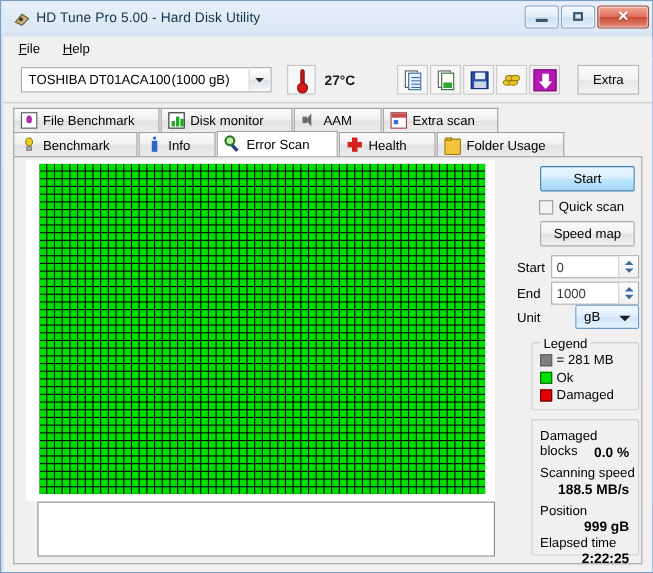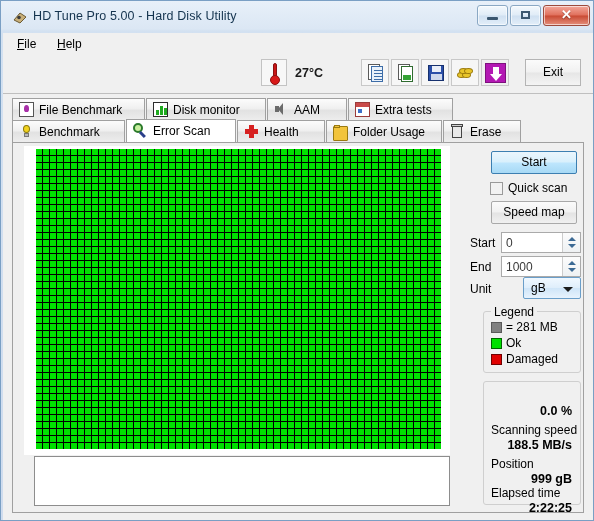--- a/index.html
+++ b/index.html
@@ -578,20 +578,25 @@
         </div>
       </div>
     </div>
 
     <div class="menubar">
       <div class="menu-item" style="left:8px;"><u>F</u><span>ile</span></div>
       <div class="menu-item" style="left:48px;"><u>H</u><span>elp</span></div>
     </div>
 
     <div class="toolbar">
+      <div class="drive-select">
+        <span class="dtext">TOSHIBA DT01ACA100</span>
+        <span class="dcap">(1000 gB)</span>
+        <span class="combo-arrow"></span>
+      </div>
 
       <div class="thermo">
         <span class="stem"></span>
           <span class="bulb"></span>
       </div>
       <div class="temp-text">27°C</div>
 
       <div class="tb-btn" style="left:358px;">
         <span class="icon-doc"></span>
         <span class="icon-doc2">
@@ -613,21 +618,21 @@
           <i style="left:0;top:5px"></i>
             <i style="left:5px;top:5px"></i>
             <i style="left:2px;top:1px"></i>
             <i style="left:7px;top:1px"></i>
         </span>
       </div>
       <div class="tb-btn accent" style="left:478px;">
         <span class="icon-dl"></span>
       </div>
 
-      <div class="exit-btn">Exit</div>
+      <div class="exit-btn">Extra</div>
     </div>
 
     <div class="tabs-area">
 
       <div class="tab-row row1">
         <div class="tab" style="width:133px">
           <span class="tab-ico ti-filebench"></span>
           <span class="tab-label">File Benchmark</span>
         </div>
         <div class="tab" style="width:120px">
@@ -637,48 +642,48 @@
               <i style="left:10px;height:7px"></i>
           </span>
           <span class="tab-label">Disk monitor</span>
         </div>
         <div class="tab" style="width:80px">
           <span class="tab-ico ti-aam"></span>
           <span class="tab-label">AAM</span>
         </div>
         <div class="tab" style="width:105px">
           <span class="tab-ico ti-extra"></span>
-          <span class="tab-label">Extra tests</span>
+          <span class="tab-label">Extra scan</span>
         </div>
       </div>
 
       <div class="tab-row row2">
         <div class="tab" style="width:113px">
           <span class="tab-ico ti-bulb"></span>
           <span class="tab-label">Benchmark</span>
+        </div>
+        <div class="tab" style="width:70px">
+          <span class="tab-ico ti-info"></span>
+          <span class="tab-label">Info</span>
         </div>
         <div class="tab active" style="width:110px">
           <span class="tab-ico ti-errorscan">
             <span class="glass"></span>
               <span class="handle"></span>
           </span>
           <span class="tab-label">Error Scan</span>
         </div>
         <div class="tab" style="width:88px">
           <span class="tab-ico ti-health"></span>
           <span class="tab-label">Health</span>
         </div>
         <div class="tab" style="width:116px">
           <span class="tab-ico ti-folder" style="margin-top:3px"></span>
           <span class="tab-label">Folder Usage</span>
         </div>
-        <div class="tab" style="width:78px">
-          <span class="tab-ico ti-erase"></span>
-          <span class="tab-label">Erase</span>
-        </div>
       </div>
 
       <div class="tab-page">
 
         <div class="scan-panel">
           <div class="scan-grid" id="scan-grid" style="grid-template-columns: repeat(58, 6px); grid-template-rows: repeat(43, 6px);">
               <div class="blk" style="background: rgb(0, 224, 0);"></div>
               <div class="blk" style="background: rgb(0, 224, 0);"></div>
               <div class="blk" style="background: rgb(0, 224, 0);"></div>
               <div class="blk" style="background: rgb(0, 224, 0);"></div>
@@ -3214,20 +3219,21 @@
             <span class="sw green"></span>
             <span>Ok</span>
           </div>
           <div class="legend-row" style="top:40px;">
             <span class="sw red"></span>
             <span>Damaged</span>
           </div>
         </div>
 
         <div class="group stats-box">
+          <div class="stat-label" style="top:7px;">Damaged blocks</div>
           <div class="stat-value" style="top:22px;">0.0 %</div>
           <div class="stat-label" style="top:41px;">Scanning speed</div>
           <div class="stat-value" style="top:56px;">188.5 MB/s</div>
           <div class="stat-label" style="top:75px;">Position</div>
           <div class="stat-value" style="top:90px;">999 gB</div>
           <div class="stat-label" style="top:104px;">Elapsed time</div>
           <div class="stat-value" style="top:119px;">2:22:25</div>
         </div>
 
       </div>

